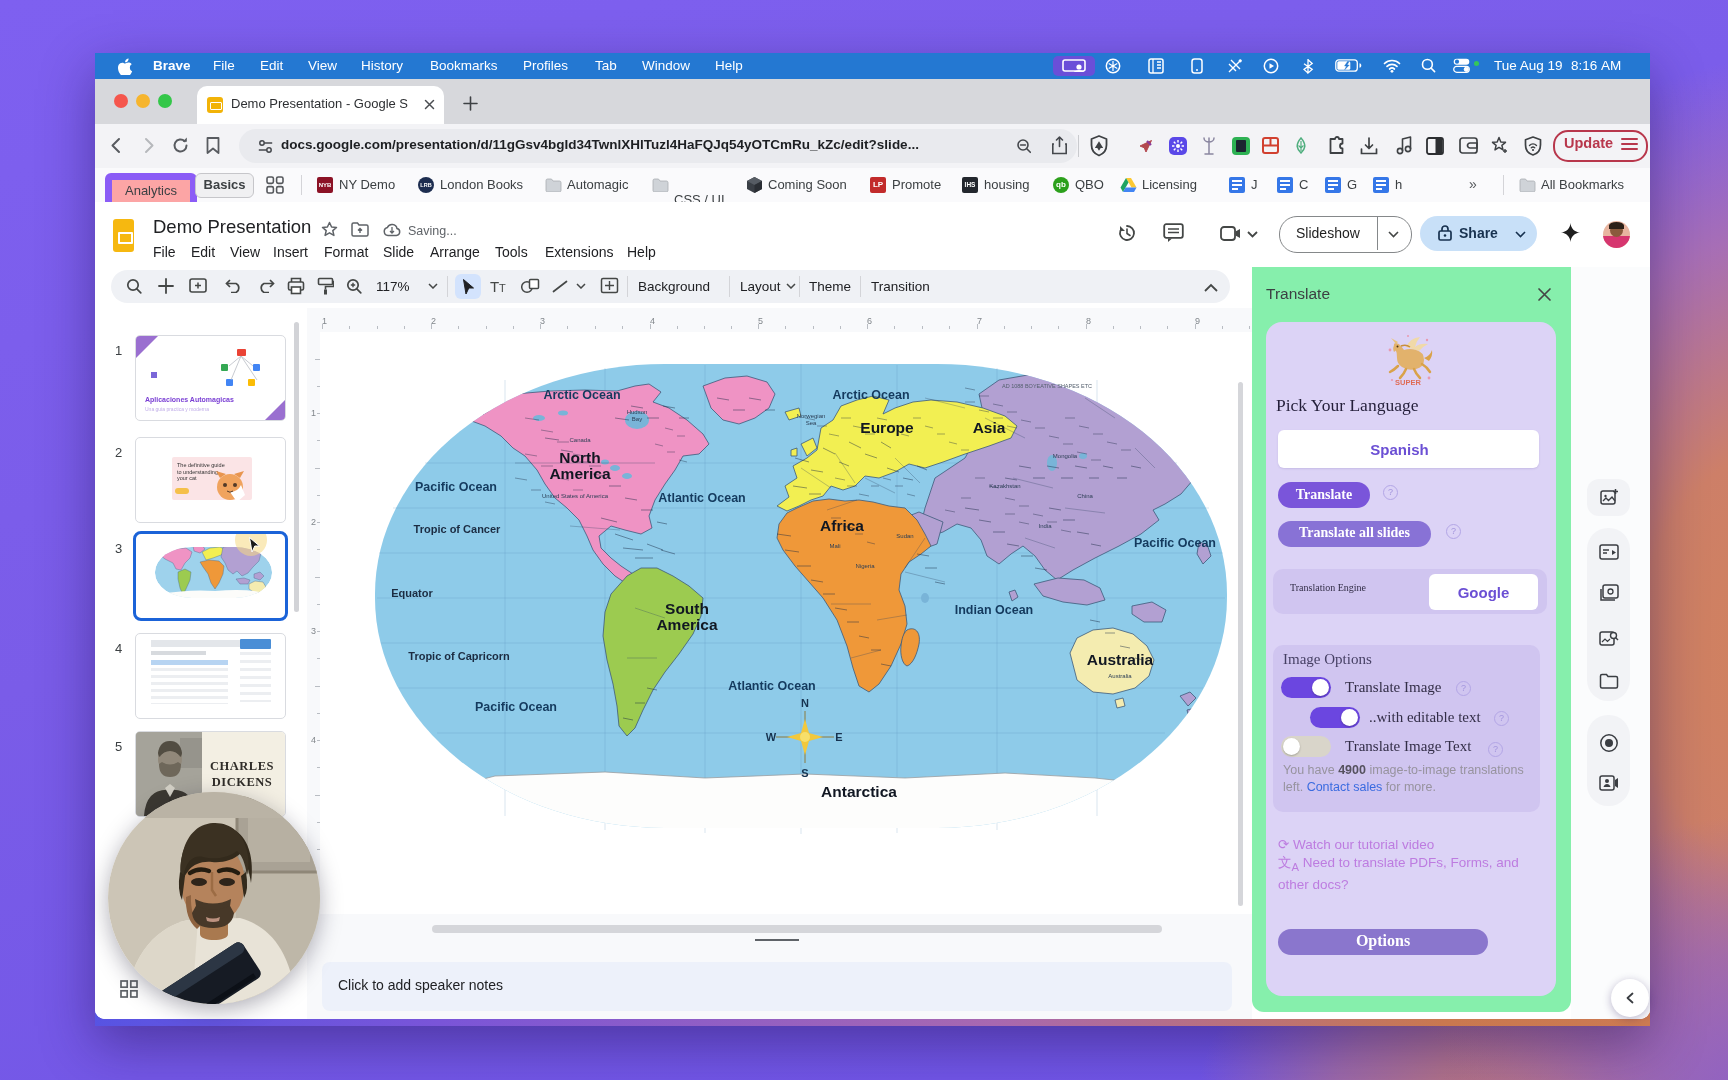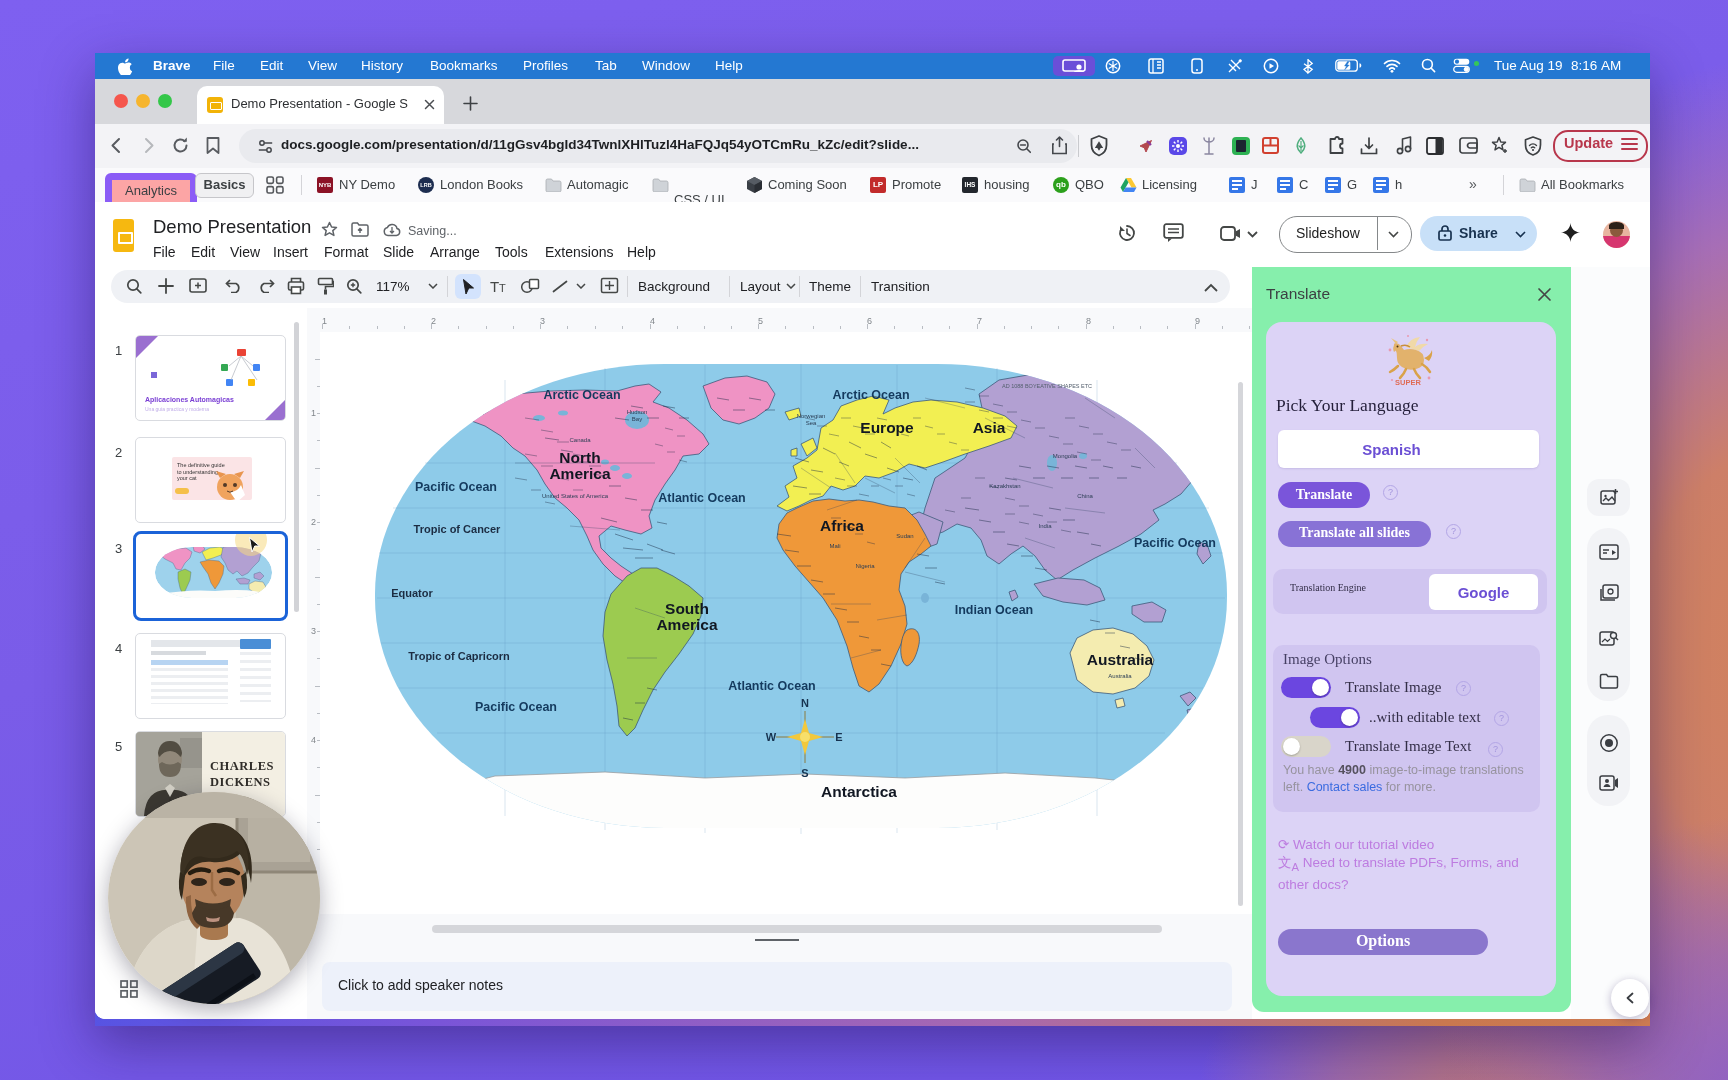--- a/index.html
+++ b/index.html
@@ -26,21 +26,21 @@
 #urlrow{position:absolute;left:0;top:45px;width:100%;height:44px;background:#f3f3f6;}
 #urlpill{position:absolute;left:144px;top:5px;width:838px;height:34px;background:#e9eaee;border-radius:17px;}
 #bmrow{position:absolute;left:0;top:89px;width:100%;height:34px;background:#fafafc;border-bottom:1px solid #e8e8ea;font-size:13px;color:#3c4043;}
 
 #app{position:absolute;left:0;top:123px;width:1555px;height:817px;background:#fff;}
 .menu{top:42px;font-size:14px;color:#202124;}
 .tbt{top:77px;font-size:13.5px;color:#202124;}
 .thumb{position:absolute;left:40px;width:149px;height:84px;background:#fff;border:1px solid #d9dbe0;border-radius:5px;overflow:hidden;}
 .tnum{position:absolute;left:20px;font-size:13px;color:#3c4043;font-weight:500;}
 .rnum{position:absolute;font-size:9px;color:#80868b;}
-.serif{font-family:"Liberation Serif",serif;}
+.serif{font-family:"Liberation Serif",serif;text-align:center;}
 .qm{position:absolute;width:13px;height:13px;border-radius:50%;border:1px solid #b3a6e6;color:#a295dd;font-size:9px;text-align:center;line-height:12px;}
 .tgl{position:absolute;width:50px;height:21px;border-radius:11px;}
 .knob{position:absolute;top:2px;width:17px;height:17px;border-radius:50%;background:#fff;box-shadow:0 1px 2px rgba(0,0,0,.25);}
 .tlabel{position:absolute;font-family:"Liberation Serif",serif;font-size:15px;color:#332e47;}
 <!--CSS-->
 </style>
 </head>
 <body>
 <div id="screen">
   <div id="menubar">
@@ -694,21 +694,21 @@
                 <circle cx="8" cy="16" r="1.4"></circle>
                 <circle cx="45" cy="6" r="1.2"></circle>
                 <circle cx="47" cy="44" r="1.4"></circle>
                 <circle cx="10" cy="46" r="1.1"></circle>
                 <circle cx="26" cy="2" r="1"></circle>
               </g>
             <text x="26" y="51" text-anchor="middle" font-family="Liberation Sans" font-size="7.5" font-weight="700" fill="#e05a3a" opacity=".85">SUPER</text>
           </svg>
           <span class="abs serif" style="left:10px;top:73px;font-size:17.5px;color:#241f3a;">Pick Your Language</span>
           <div class="abs" style="left:12px;top:108px;width:261px;height:38px;background:#fff;border-radius:6px;box-shadow:0 1px 2px rgba(80,60,140,.15);"></div>
-          <span class="abs" style="left:12px;top:119px;width:227px;text-align:center;font-size:15px;font-weight:700;color:#6b4fd4;">Spanish</span>
+          <span class="abs" style="left:12px;top:119px;width:227px;text-align:center;font-size:15px;font-weight:700;color:#6b4fd4;padding-left:8px;">Spanish</span>
           <div class="abs" style="left:12px;top:160px;width:92px;height:26px;background:#7a55da;border-radius:13px;"></div>
           <span class="abs serif" style="left:12px;top:165px;width:92px;text-align:center;font-size:14px;font-weight:700;color:#fff;">Translate</span>
           <div class="qm" style="left:117px;top:163px;">?</div>
           <div class="abs" style="left:12px;top:199px;width:153px;height:26px;background:#8872d6;border-radius:13px;"></div>
           <span class="abs serif" style="left:12px;top:203px;width:153px;text-align:center;font-size:14px;font-weight:700;color:#fff;">Translate all slides</span>
           <div class="qm" style="left:180px;top:202px;">?</div>
           <div class="abs" style="left:7px;top:247px;width:274px;height:45px;background:#d0c5f0;border-radius:10px;"></div>
           <span class="abs serif" style="left:24px;top:260px;font-size:10px;color:#332e47;">Translation Engine</span>
           <div class="abs" style="left:163px;top:252px;width:109px;height:36px;background:#fff;border-radius:6px;"></div>
           <span class="abs" style="left:163px;top:262px;width:109px;text-align:center;font-size:15px;font-weight:700;color:#6b4fd4;">Google</span>

